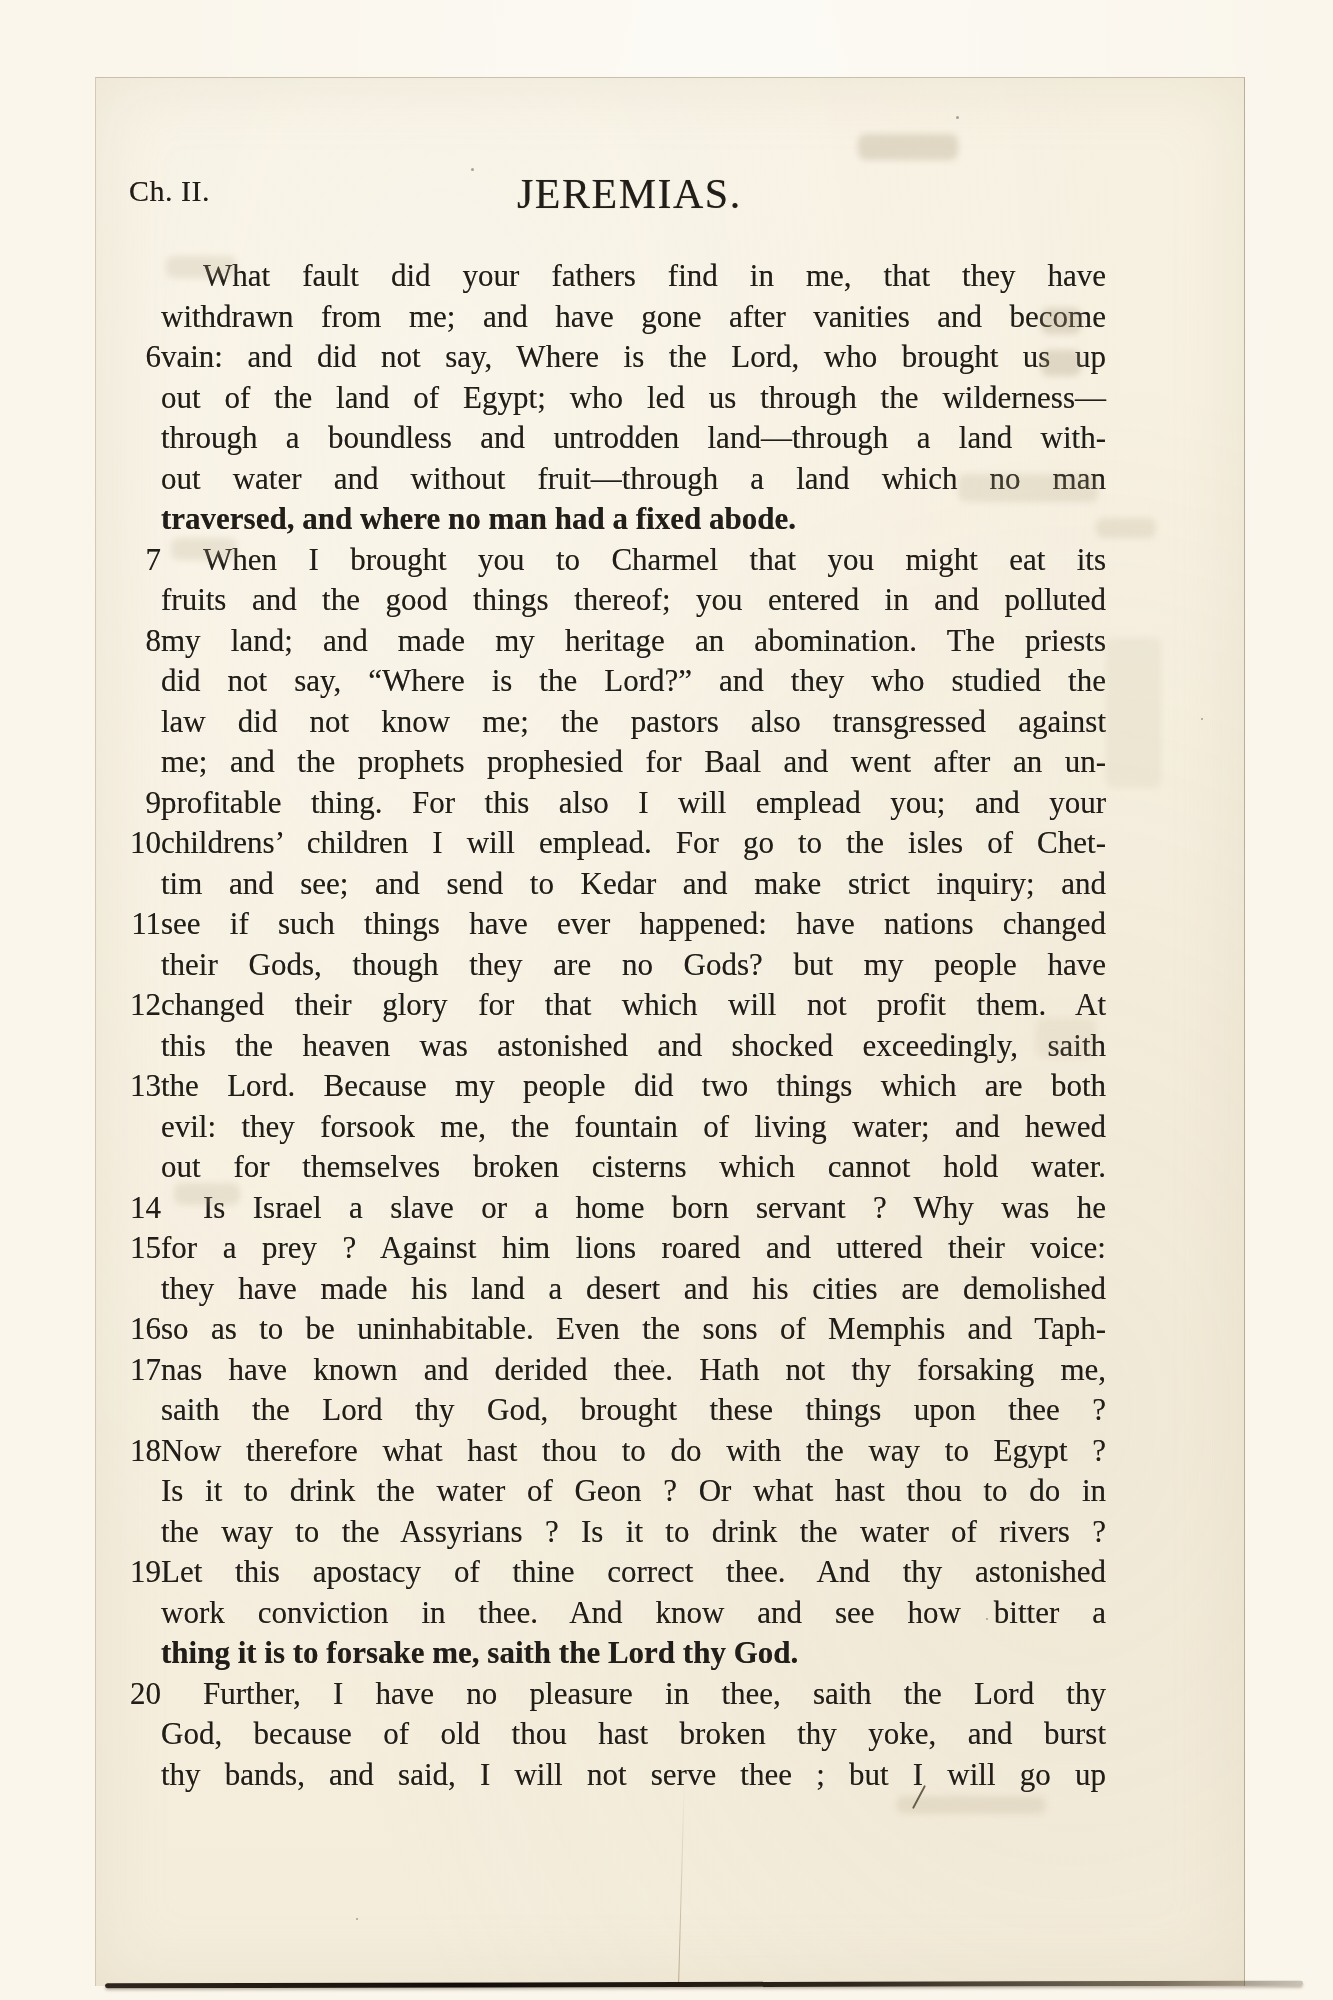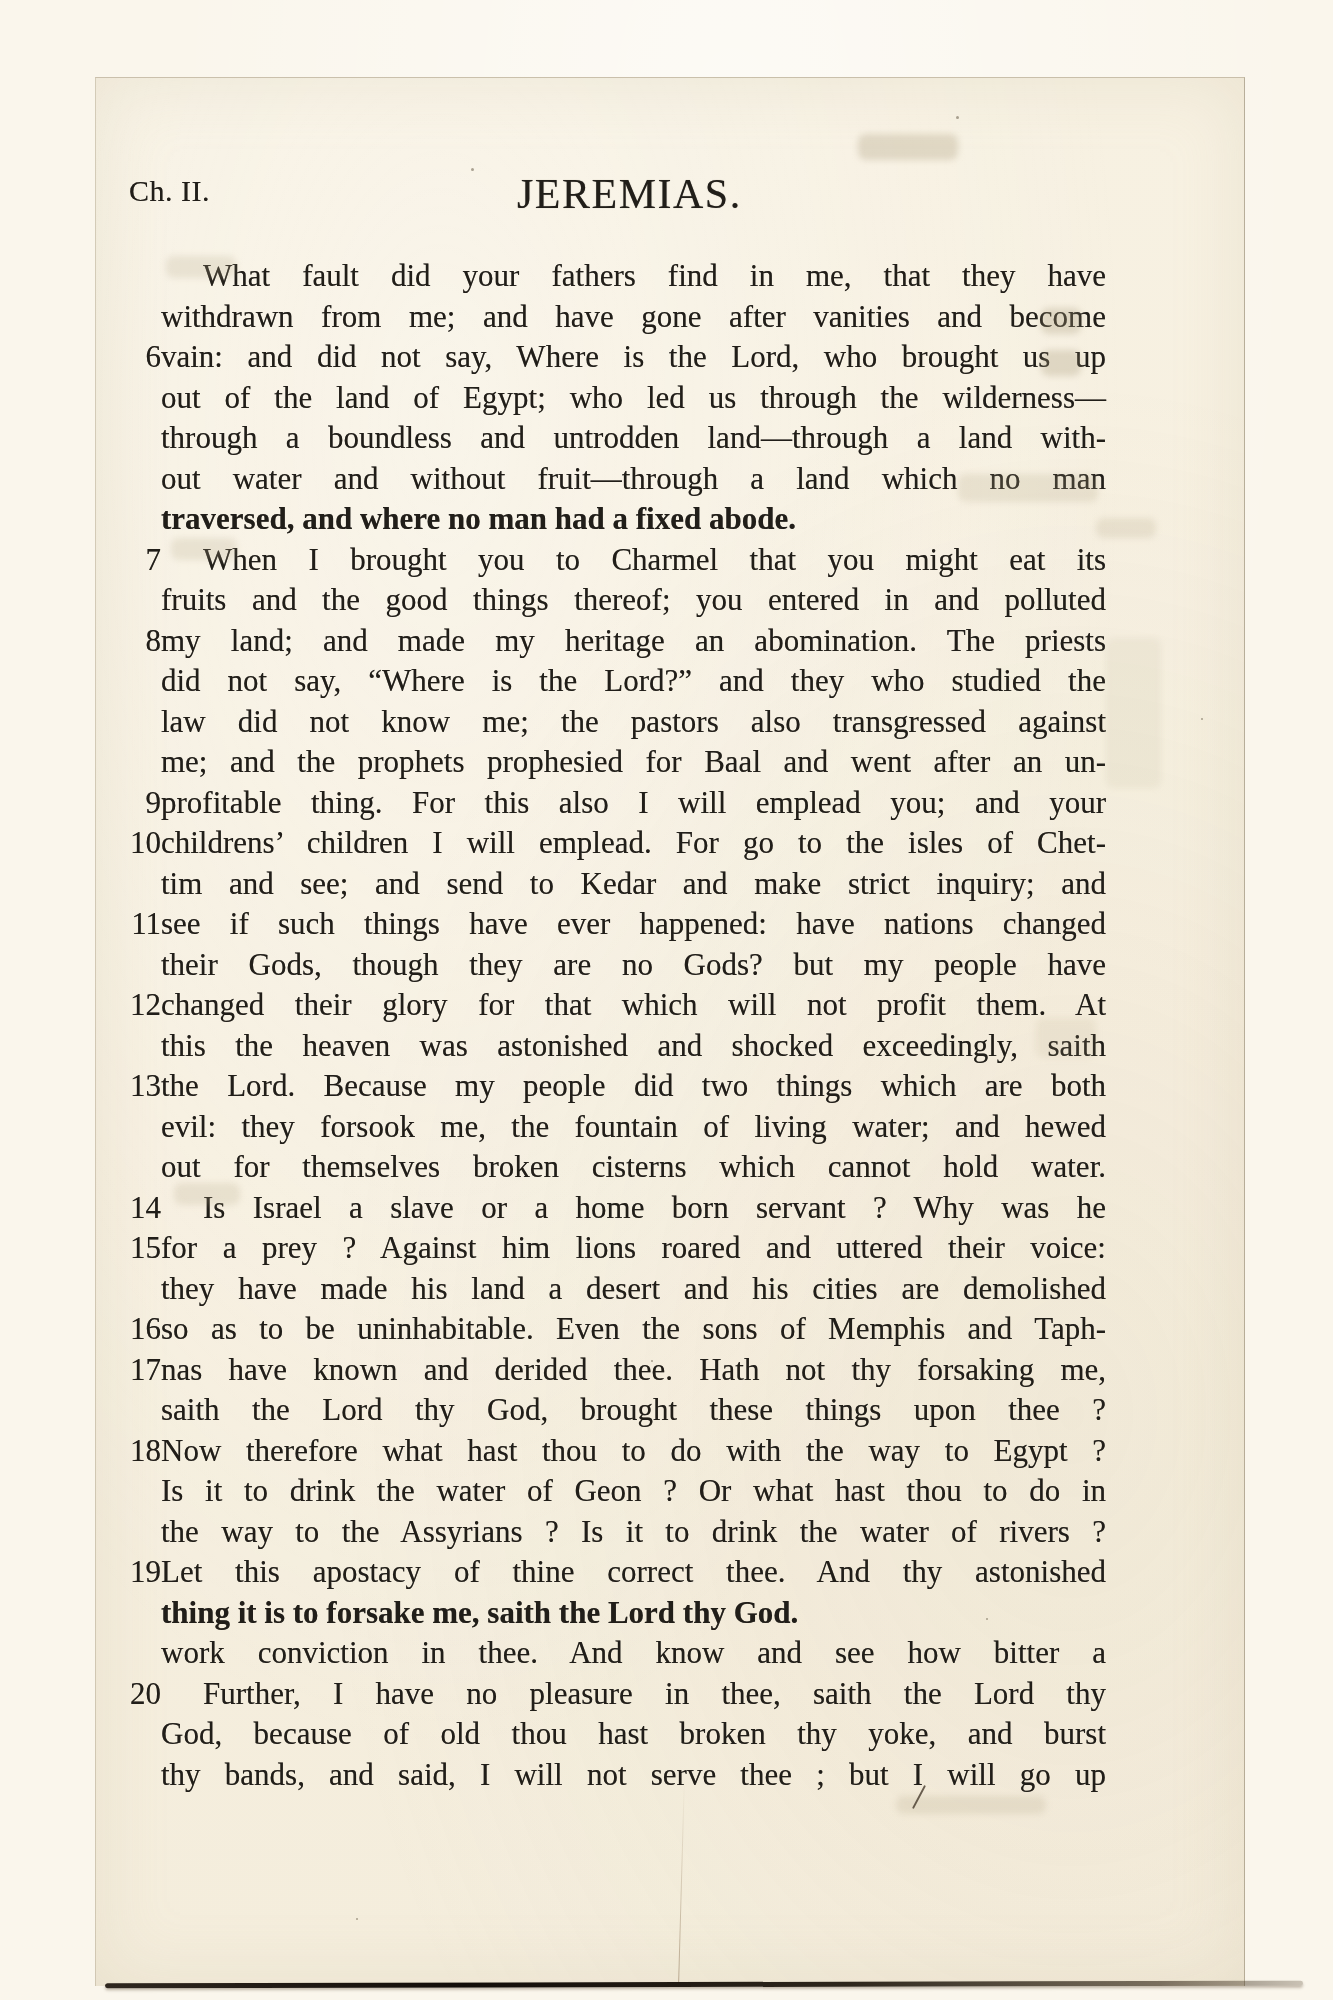--- a/index.html
+++ b/index.html
@@ -255,26 +255,26 @@
           <span class="ltext">the way to the Assyrians ? Is it to drink the water of rivers ?</span>
         </div>
 
         <div class="line">
           <span class="vnum">19</span>
           <span class="ltext">Let this apostacy of thine correct thee. And thy astonished</span>
         </div>
 
         <div class="line">
           <span class="vnum"></span>
+          <span class="ltext">work conviction in thee. And know and see how bitter a</span>
+        </div>
+
+        <div class="line">
+          <span class="vnum"></span>
           <span class="ltext noj">thing it is to forsake me, saith the Lord thy God.</span>
-        </div>
-
-        <div class="line">
-          <span class="vnum"></span>
-          <span class="ltext">work conviction in thee. And know and see how bitter a</span>
         </div>
 
         <div class="line">
           <span class="vnum">20</span>
           <span class="ltext indent">Further, I have no pleasure in thee, saith the Lord thy</span>
         </div>
 
         <div class="line">
           <span class="vnum"></span>
           <span class="ltext">God, because of old thou hast broken thy yoke, and burst</span>

